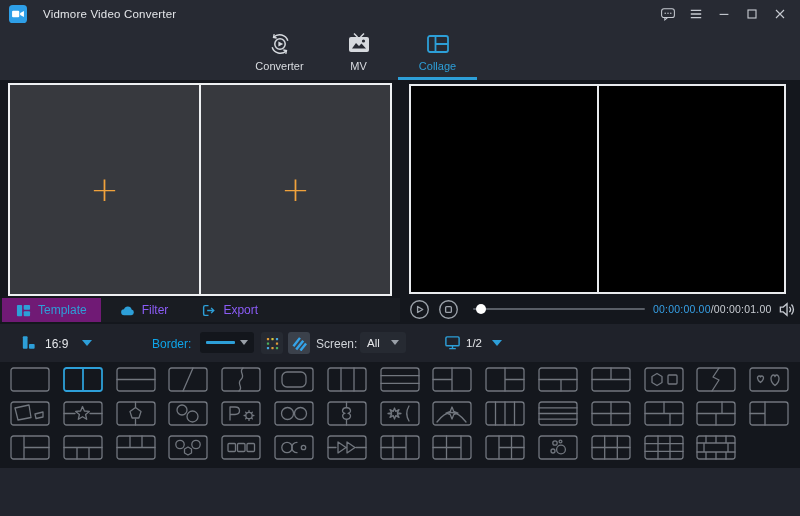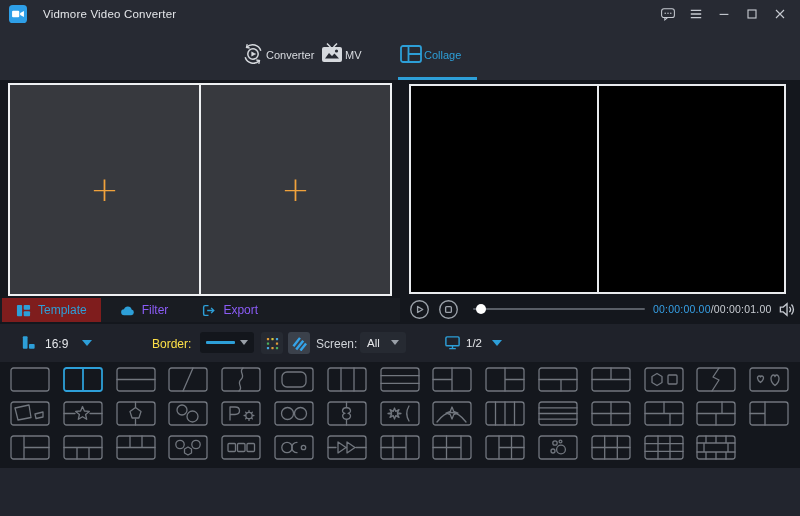--- a/index.html
+++ b/index.html
@@ -17,21 +17,21 @@
   .chrome { position:absolute; left:0; top:0; width:800px; height:80px; background:#272a33; }
   .titlebar { position:absolute; left:0; top:0; width:100%; height:28px; display:flex; align-items:center; }
   .appicon { width:18px; height:18px; margin-left:9px; }
   .appicon svg { width:18px; height:18px; display:block; }
   .title { margin-left:16px; font-size:11.5px; color:#e4e6ea; letter-spacing:.2px; }
   .wincontrols { margin-left:auto; margin-right:12px; display:flex; gap:12px; align-items:center; }
   .winbtn { width:16px; height:16px; cursor:pointer; }
   .winbtn svg { width:16px; height:16px; display:block; }
 
   .navtabs { position:absolute; left:240px; top:30px; width:316px; height:47px; display:flex; }
-  .navtab { width:79px; display:flex; align-items:center; cursor:pointer; }
+  .navtab { width:79px; display:flex; flex-direction:column; align-items:center; cursor:pointer; }
   .navtab .nicon { width:26px; height:26px; margin-top:1px; }
   .navtab .nicon svg { width:26px; height:26px; display:block; }
   .navtab .nlabel { margin-top:3px; font-size:11px; color:#d9dce1; }
   .navtab.active .nlabel { color:#2d9fd8; }
   .underline { position:absolute; left:398px; top:77px; width:79px; height:3px; background:#2d9fd8; }
 
   
   .collage-panel { position:absolute; left:8px; top:83px; width:384px; height:213px;
     border:2px solid #eef0f2; display:flex; }
   .collage-cell { flex:1; background:#37393e; position:relative; cursor:pointer; }
@@ -45,21 +45,21 @@
   .preview-cell + .preview-cell { border-left:2px solid #e9ebee; }
 
   
   .editor-tabs { position:absolute; left:0; top:298px; width:400px; height:24px;
     background:#191c22; display:flex; align-items:stretch; }
   .etab { display:flex; align-items:center; gap:7px; padding:0 14px; margin-right:5px; cursor:pointer; }
   .etab:first-child { margin-left:2px; }
   .etab .eicon { width:15px; height:15px; }
   .etab .eicon svg { width:15px; height:15px; display:block; }
   .etab .elabel { font-size:12px; color:#8b5cf6; }
-  .etab.active { background:#7f1d1d; }
+  .etab.active { background:#701a75; }
   .etab.active .elabel { color:#2d9fd8; }
 
   
   .player { position:absolute; left:406px; top:296px; width:394px; height:26px;
     display:flex; align-items:center; }
   .pbtn { width:21px; height:21px; margin-left:3px; cursor:pointer; }
   .pbtn.stop { margin-left:8px; }
   .pbtn svg { width:21px; height:21px; display:block; }
   .slider { position:relative; width:172px; height:21px; margin-left:14px; cursor:pointer; }
   .track { position:absolute; left:0; right:0; top:9.5px; height:2px; background:#595e66; border-radius:1px; }
@@ -73,21 +73,21 @@
   
   .toolbar { position:absolute; left:0; top:324px; width:800px; height:38px; background:#1f222a; }
   .toolbar > * { position:absolute; }
   .tb-icon svg { display:block; width:100%; height:100%; }
   .ratio-icon { left:20px; top:10px; width:17px; height:17px; cursor:pointer; }
   .ratio-label { left:45px; top:13px; font-size:12px; color:#e6e8eb; }
   .caret { width:0; height:0; border-left:5px solid transparent; border-right:5px solid transparent;
     border-top:6px solid #2d9fd8; cursor:pointer; }
   .caret.small { border-left-width:4px; border-right-width:4px; border-top-width:5px; border-top-color:#9aa0a8; }
   .ratio-caret { left:82px; top:16px; }
-  .border-label { left:152px; top:13px; font-size:12px; color:#fde047; }
+  .border-label { left:152px; top:13px; font-size:12px; color:#0ea5e9; }
   .border-select { left:200px; top:8px; width:54px; height:21px; background:#13161c; border-radius:3px;
     display:flex; align-items:center; padding:0 6px; cursor:pointer; }
   .border-line { flex:1; height:2.5px; background:#2d9fd8; border-radius:1px; margin-right:5px; }
   .btn-sq { top:8px; width:22px; height:22px; border-radius:3px; display:flex; align-items:center;
     justify-content:center; cursor:pointer; }
   .dots-btn { left:261px; background:#262a32; }
   .stripes-btn { left:288px; background:#3b414b; }
   .btn-sq svg { width:15px; height:15px; display:block; }
   .screen-label { left:316px; top:13px; font-size:12px; color:#cfd3d8; }
   .screen-select { left:360px; top:8px; width:46px; height:21px; background:#262a32; border-radius:3px;

